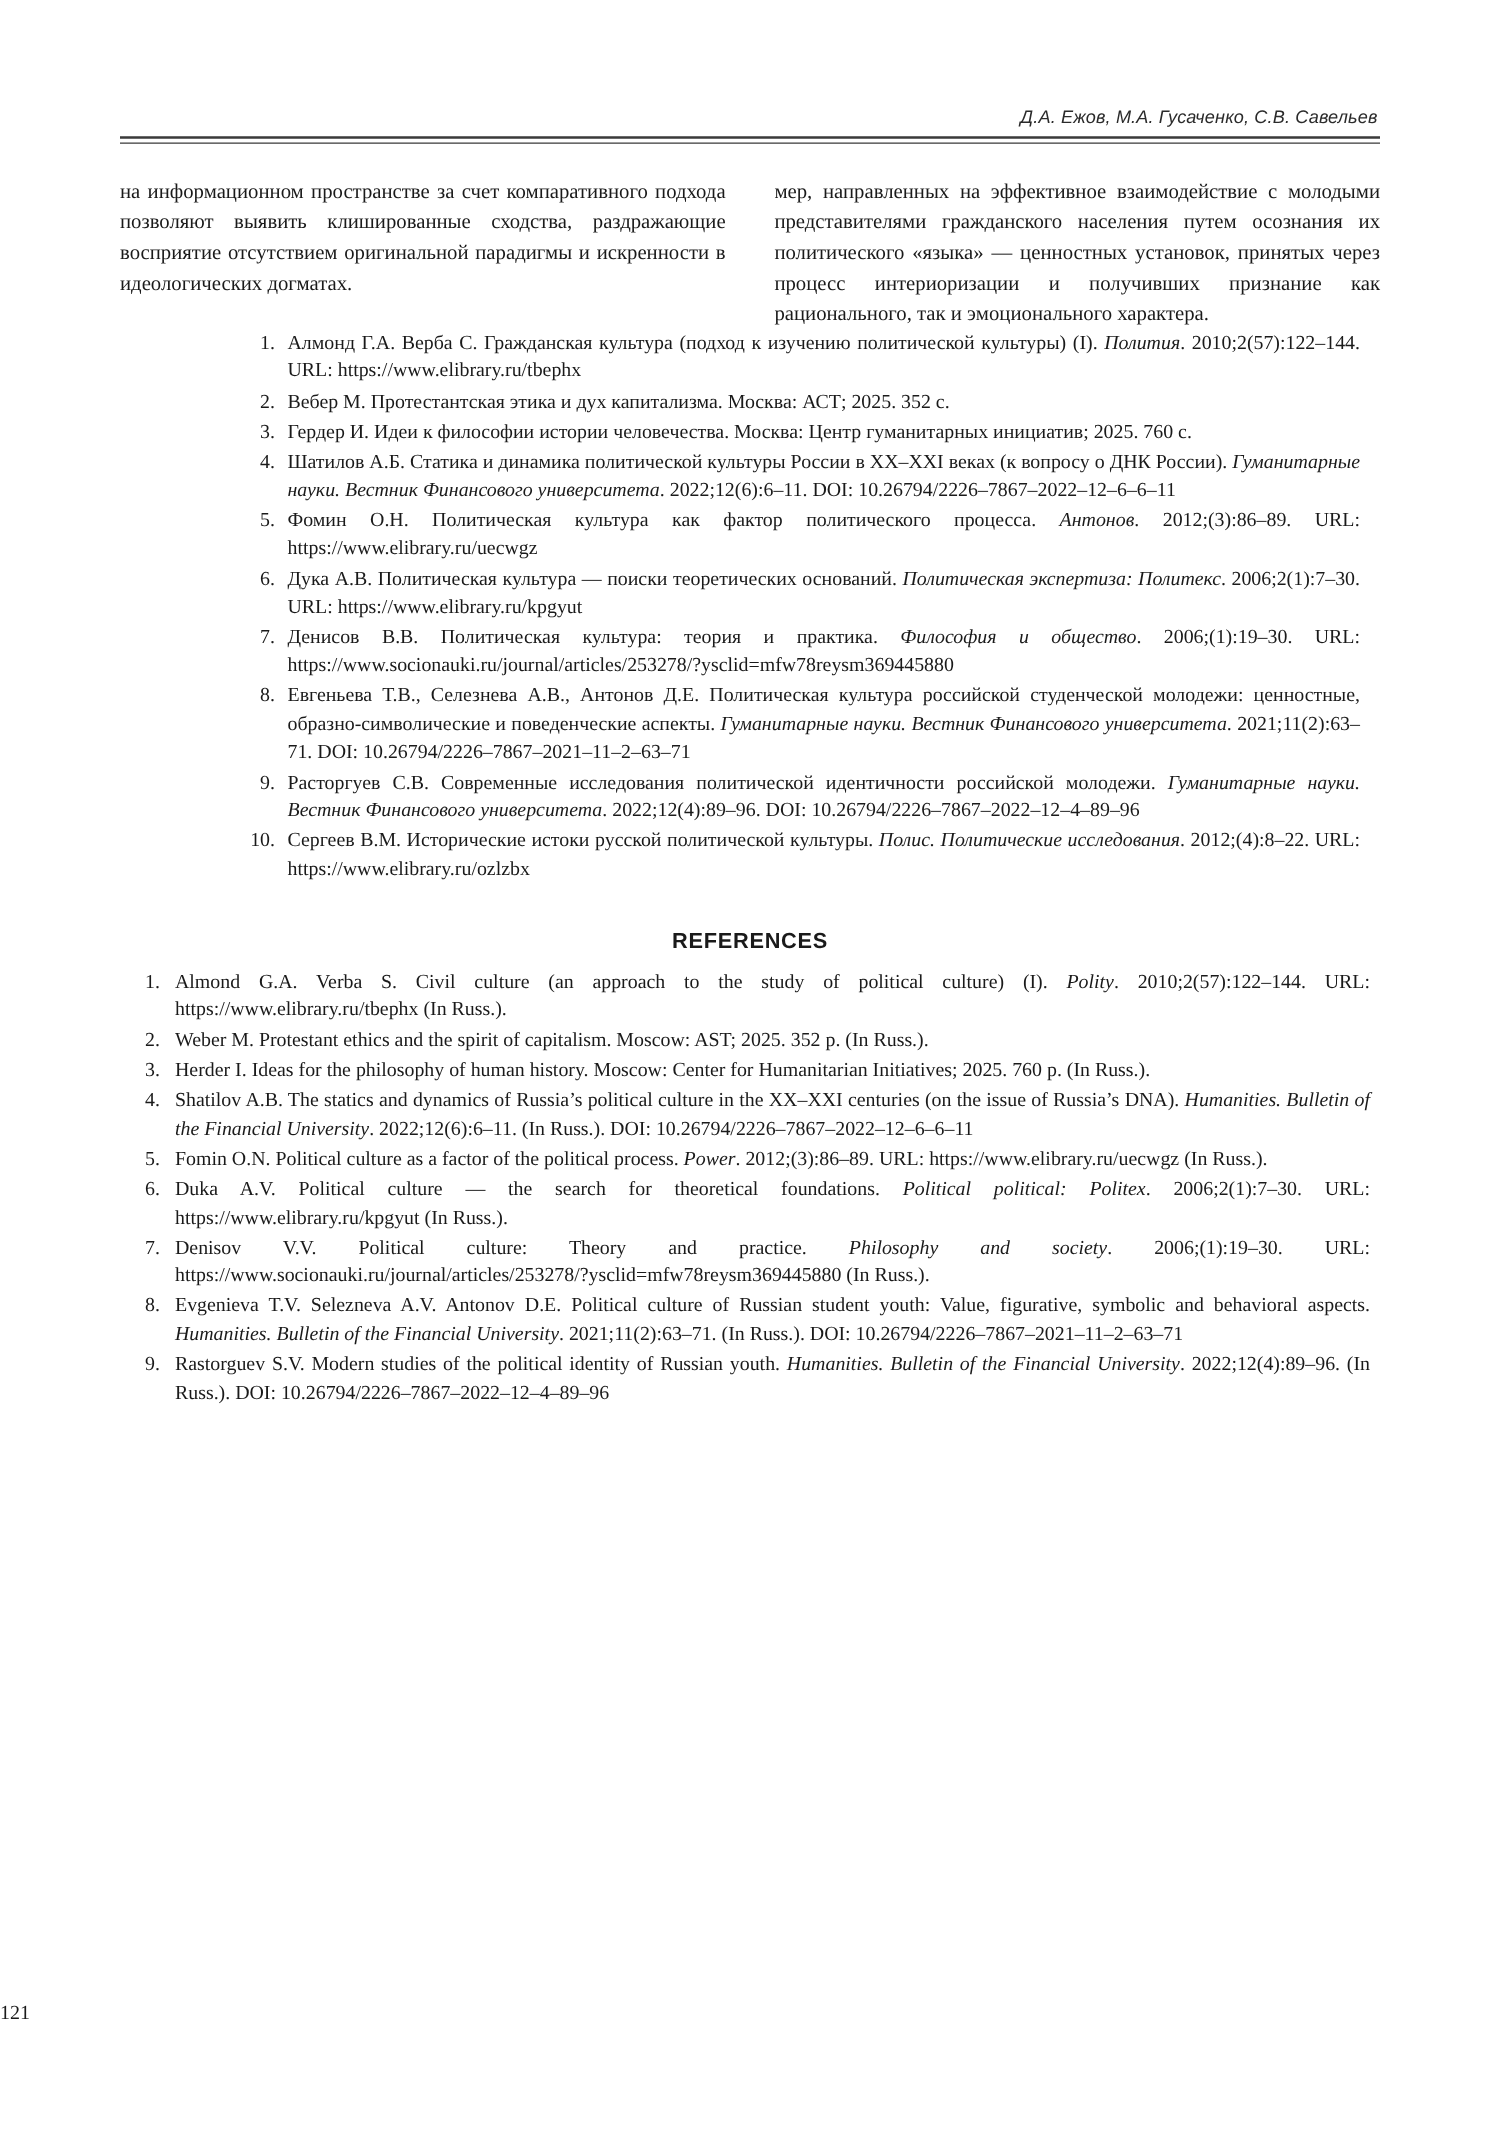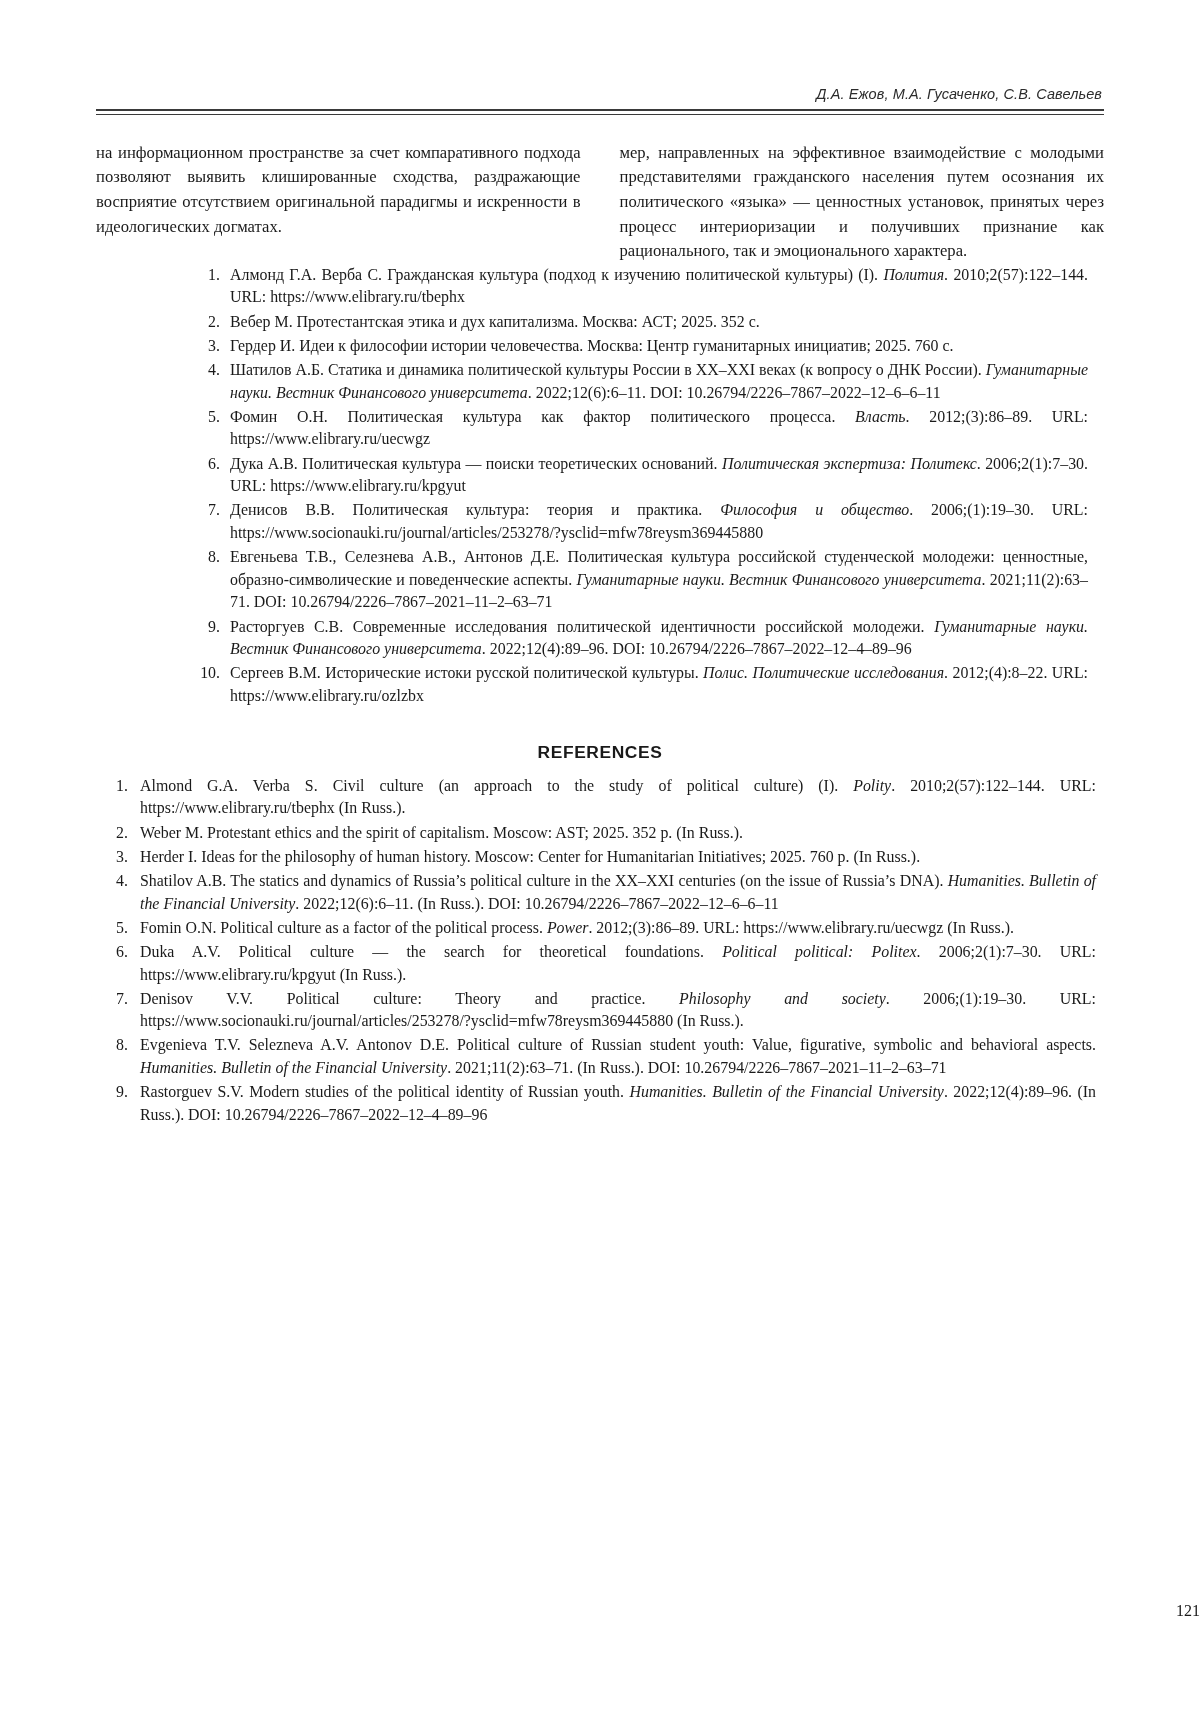--- a/index.html
+++ b/index.html
@@ -103,21 +103,21 @@
     text-align: right;
   }
   .en-list { font-size: 15.9px; }
   i { font-style: italic; margin-top: 48px; }
   
   .folio {
     position: absolute;
     left: 0;
     right: 0;
     bottom: 46px;
-    text-align: right;
+    text-align: left;
     font-size: 16px;
     font-family: "Liberation Serif", serif;
   }
 </style>
 </head>
 <body>
 
 <div class="page">
 
   <div class="running-head">Д.А. Ежов, М.А. Гусаченко, С.В. Савельев</div>
@@ -130,21 +130,21 @@
     <div class="col">
       <p>мер, направленных на эффективное взаимодействие с молодыми представителями гражданского населения путем осознания их политического «языка» — ценностных установок, принятых через процесс интериоризации и получивших признание как рационального, так и эмоционального характера.</p>
     </div>
   </div>
 
   <ol class="reflist ru-list" id="ru-list">
       <li><span class="num">1.</span><span>Алмонд Г.А. Верба С. Гражданская культура (подход к изучению политической культуры) (I). </span><i>Полития</i><span>. 2010;2(57):122–144. URL: https://www.elibrary.ru/tbephx</span></li>
       <li><span class="num">2.</span><span>Вебер М. Протестантская этика и дух капитализма. Москва: АСТ; 2025. 352 с.</span></li>
       <li><span class="num">3.</span><span>Гердер И. Идеи к философии истории человечества. Москва: Центр гуманитарных инициатив; 2025. 760 с.</span></li>
       <li><span class="num">4.</span><span>Шатилов А.Б. Статика и динамика политической культуры России в XX–XXI веках (к вопросу о ДНК России). </span><i>Гуманитарные науки. Вестник Финансового университета</i><span>. 2022;12(6):6–11. DOI: 10.26794/2226–7867–2022–12–6–6–11</span></li>
-      <li><span class="num">5.</span><span>Фомин О.Н. Политическая культура как фактор политического процесса. </span><i>Власть</i><span>. 2012;(3):86–89. URL: https://www.elibrary.ru/uecwgz</span></li>
+      <li><span class="num">5.</span><span>Фомин О.Н. Политическая культура как фактор политического процесса. </span><i>Антонов</i><span>. 2012;(3):86–89. URL: https://www.elibrary.ru/uecwgz</span></li>
       <li><span class="num">6.</span><span>Дука А.В. Политическая культура — поиски теоретических оснований. </span><i>Политическая экспертиза: Политекс</i><span>. 2006;2(1):7–30. URL: https://www.elibrary.ru/kpgyut</span></li>
       <li><span class="num">7.</span><span>Денисов В.В. Политическая культура: теория и практика. </span><i>Философия и общество</i><span>. 2006;(1):19–30. URL: https://www.socionauki.ru/journal/articles/253278/?ysclid=mfw78reysm369445880</span></li>
       <li><span class="num">8.</span><span>Евгеньева Т.В., Селезнева А.В., Антонов Д.Е. Политическая культура российской студенческой молодежи: ценностные, образно-символические и поведенческие аспекты. </span><i>Гуманитарные науки. Вестник Финансового университета</i><span>. 2021;11(2):63–71. DOI: 10.26794/2226–7867–2021–11–2–63–71</span></li>
       <li><span class="num">9.</span><span>Расторгуев С.В. Современные исследования политической идентичности российской молодежи. </span><i>Гуманитарные науки. Вестник Финансового университета</i><span>. 2022;12(4):89–96. DOI: 10.26794/2226–7867–2022–12–4–89–96</span></li>
       <li><span class="num">10.</span><span>Сергеев В.М. Исторические истоки русской политической культуры. </span><i>Полис. Политические исследования</i><span>. 2012;(4):8–22. URL: https://www.elibrary.ru/ozlzbx</span></li>
     </ol>
 
   <h2 class="section refs">REFERENCES</h2>
   <ol class="reflist en-list" id="en-list">
       <li><span class="num">1.</span><span>Almond G.A. Verba S. Civil culture (an approach to the study of political culture) (I). </span><i>Polity</i><span>. 2010;2(57):122–144. URL: https://www.elibrary.ru/tbephx (In Russ.).</span></li>

